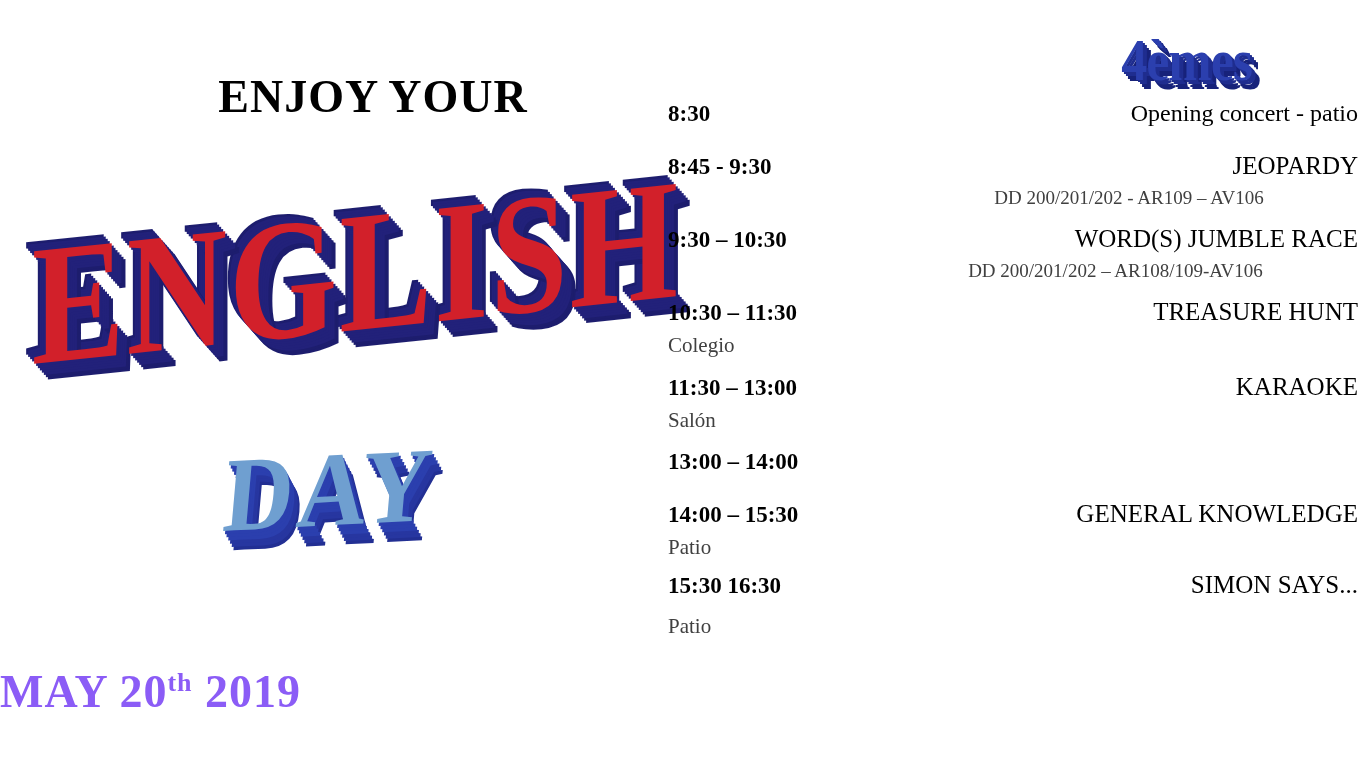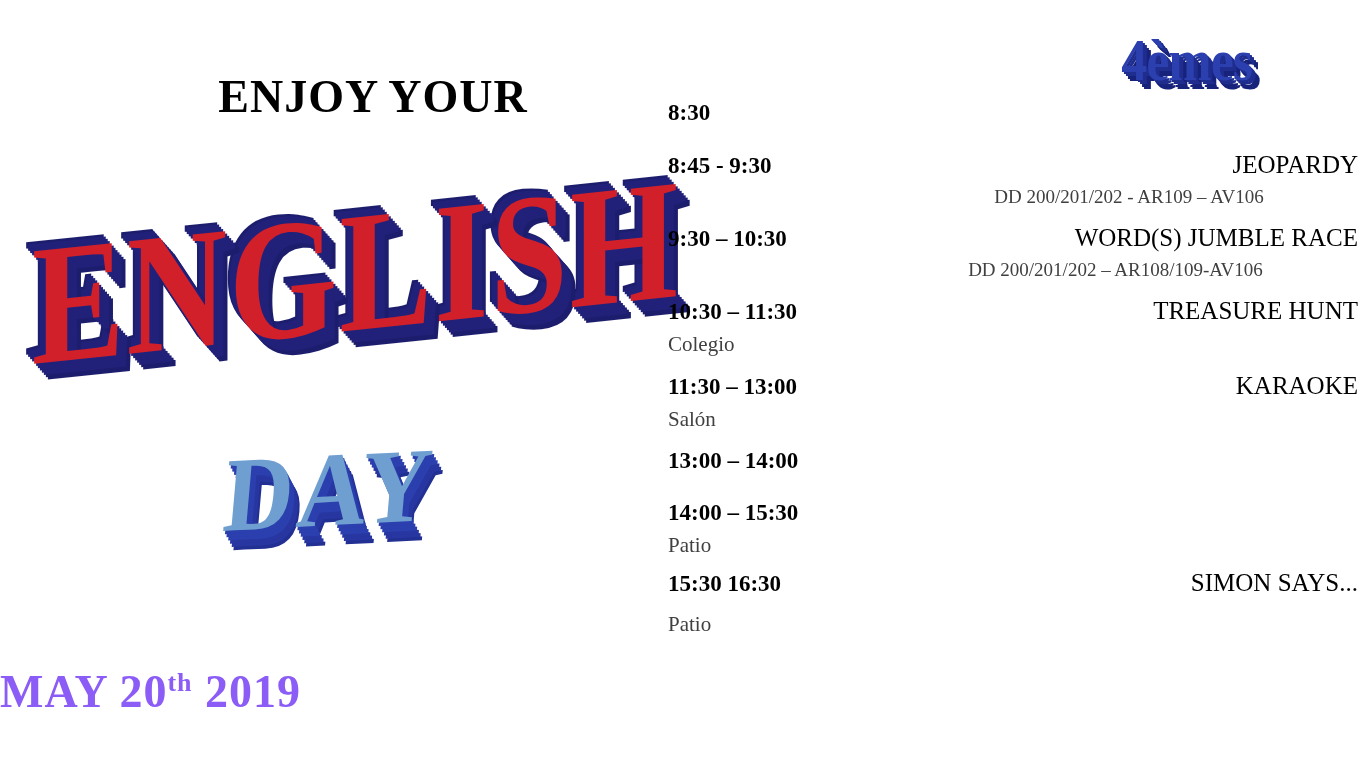--- a/index.html
+++ b/index.html
@@ -227,20 +227,21 @@
 
   <div class="logo">
     <span>4</span><sup>èmes</sup>
   </div>
 
   <div class="schedule">
 
     <div class="entry">
       <div class="entry-main">
         <span class="entry-time">8:30</span>
+        <span class="entry-title small">Opening concert - patio</span>
       </div>
     </div>
 
     <div class="spacer-md"></div>
 
     <div class="entry">
       <div class="entry-main">
         <span class="entry-time">8:45  - 9:30</span>
         <span class="entry-title" style="margin-left:42px;">JEOPARDY</span>
       </div>
@@ -283,20 +284,21 @@
       <div class="entry-main">
         <span class="entry-time">13:00 – 14:00</span>
       </div>
     </div>
 
     <div class="spacer-md"></div>
 
     <div class="entry">
       <div class="entry-main">
         <span class="entry-time">14:00 – 15:30</span>
+        <span class="entry-title" style="margin-left:16px;">GENERAL KNOWLEDGE</span>
       </div>
       <div class="entry-room" style="padding-right:118px;">Patio</div>
     </div>
 
     <div class="entry">
       <div class="entry-main">
         <span class="entry-time">15:30  16:30</span>
         <span class="entry-title" style="margin-left:18px;">SIMON SAYS...</span>
       </div>
       <div class="entry-room" style="padding-right:118px; margin-top:8px;">Patio</div>

